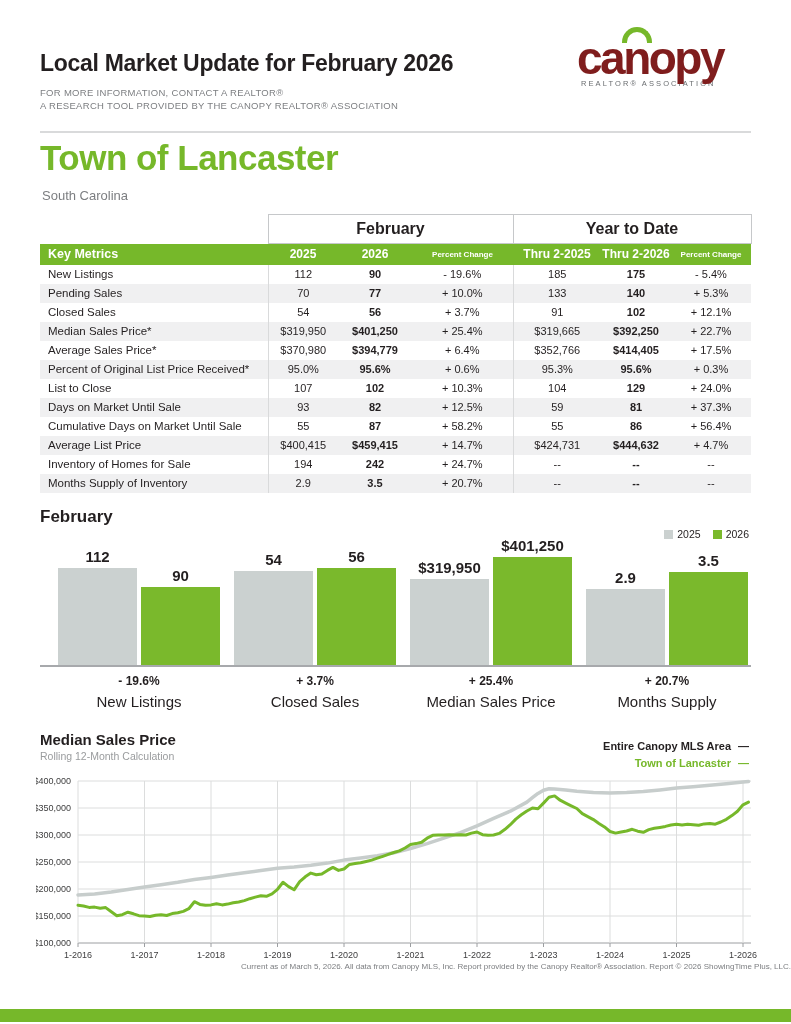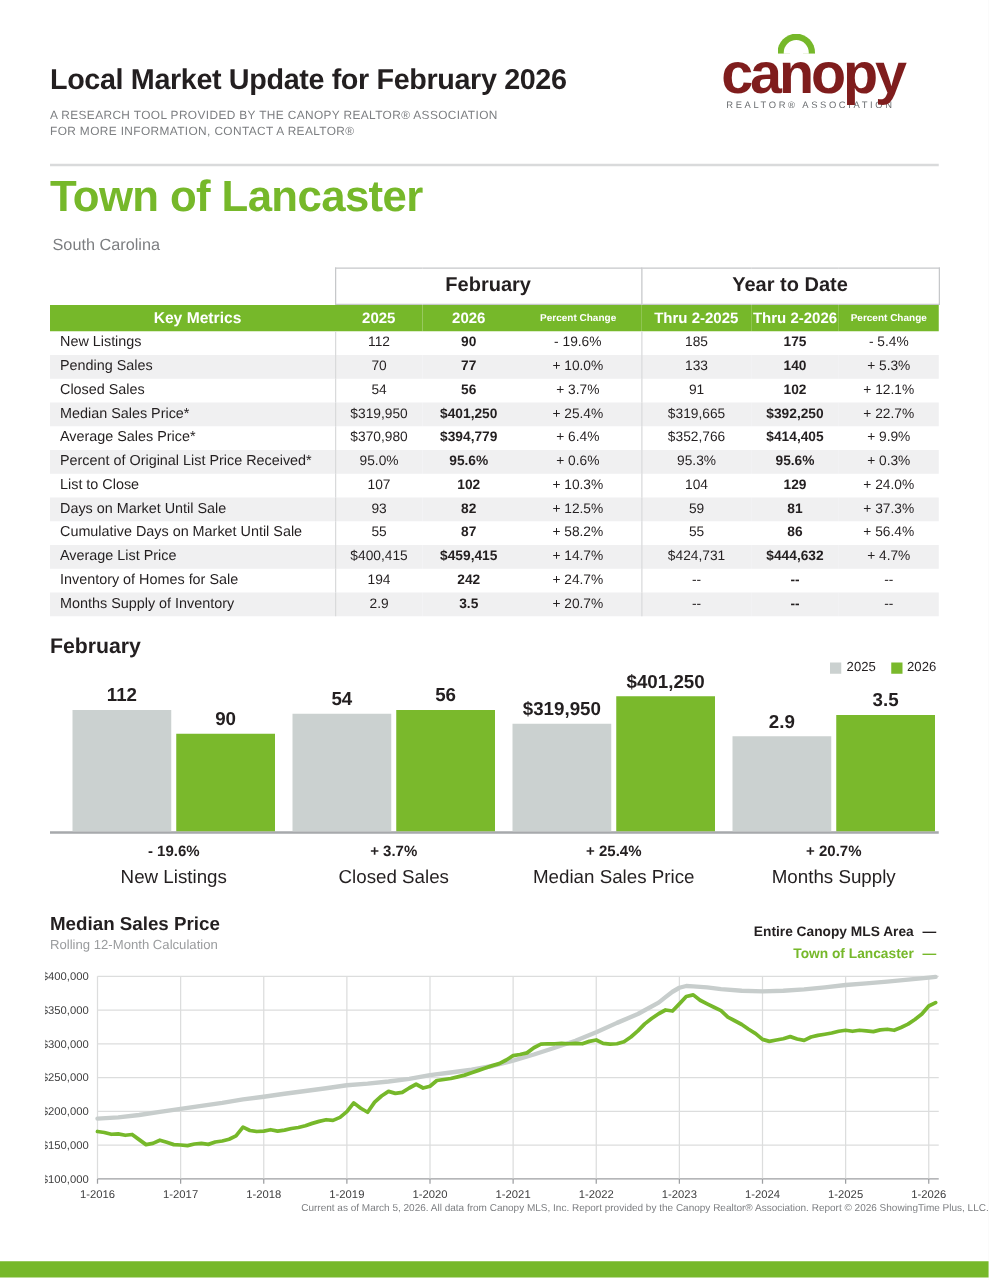--- a/index.html
+++ b/index.html
@@ -19,21 +19,21 @@
 .loc{position:absolute;left:40px;top:138px;font-size:35px;font-weight:bold;color:var(--green);letter-spacing:-.5px}
 .state{position:absolute;left:42px;top:188px;font-size:13px;color:var(--gray)}
 
 
 .tblwrap{position:absolute;left:40px;top:214px;width:711px}
 table{border-collapse:collapse;width:711px;table-layout:fixed}
 th,td{padding:0;font-weight:normal}
 .grp-row th{height:29px;font-size:16px;font-weight:bold;border:1px solid #c6c8ca;background:#fff}
 .grp-row .corner{border:none;background:#fff}
 .gh{background:var(--green);color:#fff;height:21px;font-size:12px;font-weight:bold;text-align:center}
-.gh.key{text-align:center;padding-left:8px;font-size:12.5px}
+.gh.key{text-align:left;padding-left:8px;font-size:12.5px}
 .gh.pct{font-size:8px}
 tbody td{height:19px;font-size:11px;text-align:center;color:var(--dark)}
 tbody td.lbl{text-align:left;padding-left:8px;font-size:11.5px}
 tbody td.b{font-weight:bold}
 tbody tr:nth-child(even){background:#f0f0f1}
 td.div-l,th.div-l{border-left:1px solid #d9dadb}
 .footnote{position:absolute;left:40px;top:490px;width:711px;font-size:8px;color:var(--gray)}
 
 
 .bc-title{position:absolute;left:40px;top:507px;font-size:17px;font-weight:bold}
@@ -65,22 +65,22 @@
 .bottom-bar{position:absolute;left:0;top:1009px;width:791px;height:13px;background:var(--green)}
 </style>
 </head>
 <body>
 
 <div class="page">
 
   <div class="hdr">
     <h1>Local Market Update for February 2026</h1>
     <div class="sub">
+      <div>FOR MORE INFORMATION, CONTACT A REALTOR®</div>
       <div>A RESEARCH TOOL PROVIDED BY THE CANOPY REALTOR® ASSOCIATION</div>
-      <div>FOR MORE INFORMATION, CONTACT A REALTOR®</div>
     </div>
   </div>
 
   <div class="logo">
     <div class="word"><span>canopy</span><span class="arc"></span></div>
     <div class="subtxt">REALTOR® ASSOCIATION</div>
   </div>
 
   <div class="rule"></div>
   <div class="loc">Town of Lancaster</div>
@@ -150,21 +150,21 @@
             <td class="val b">$392,250</td>
             <td class="val">+ 22.7%</td>
           </tr>
           <tr class="metric-row">
             <td class="lbl">Average Sales Price*</td>
             <td class="val div-l">$370,980</td>
             <td class="val b">$394,779</td>
             <td class="val">+ 6.4%</td>
             <td class="val div-l">$352,766</td>
             <td class="val b">$414,405</td>
-            <td class="val">+ 9.9%</td>
+            <td class="val">+ 17.5%</td>
           </tr>
           <tr class="metric-row">
             <td class="lbl">Percent of Original List Price Received*</td>
             <td class="val div-l">95.0%</td>
             <td class="val b">95.6%</td>
             <td class="val">+ 0.6%</td>
             <td class="val div-l">95.3%</td>
             <td class="val b">95.6%</td>
             <td class="val">+ 0.3%</td>
           </tr>

